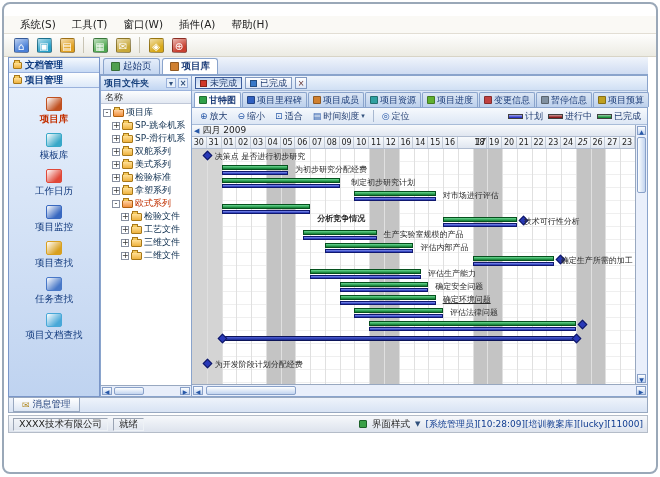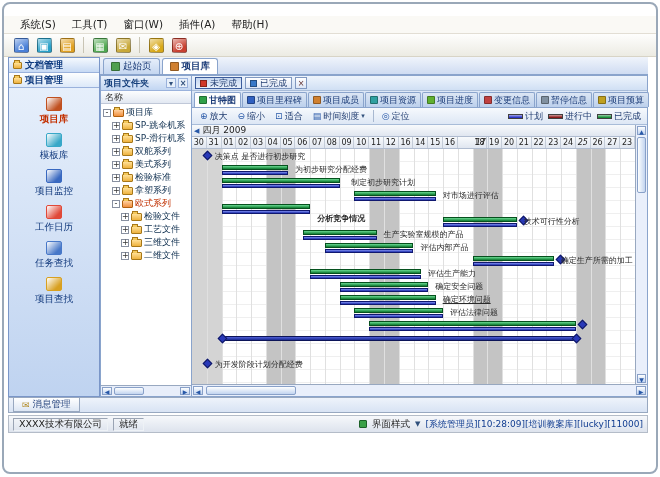--- a/index.html
+++ b/index.html
@@ -155,34 +155,38 @@
       <div class="sb-items">
           <div class="sb-item active">
             <div class="sb-ic" style="background: linear-gradient(135deg, rgb(255, 255, 255), rgb(192, 80, 32) 75%); border-color: rgb(192, 80, 32);"></div>
             <div class="sb-lbl">项目库</div>
           </div>
           <div class="sb-item">
             <div class="sb-ic" style="background: linear-gradient(135deg, rgb(255, 255, 255), rgb(56, 168, 200) 75%); border-color: rgb(56, 168, 200);"></div>
             <div class="sb-lbl">模板库</div>
           </div>
           <div class="sb-item">
+            <div class="sb-ic" style="background: linear-gradient(135deg, rgb(255, 255, 255), rgb(224, 72, 56) 75%); border-color: rgb(224, 72, 56);"></div>
+            <div class="sb-lbl">工作日历</div>
+          </div>
+          <div class="sb-item">
             <div class="sb-ic" style="background: linear-gradient(135deg, rgb(255, 255, 255), rgb(56, 104, 192) 75%); border-color: rgb(56, 104, 192);"></div>
             <div class="sb-lbl">项目监控</div>
           </div>
           <div class="sb-item">
-            <div class="sb-ic" style="background: linear-gradient(135deg, rgb(255, 255, 255), rgb(224, 72, 56) 75%); border-color: rgb(224, 72, 56);"></div>
-            <div class="sb-lbl">工作日历</div>
+            <div class="sb-ic" style="background: linear-gradient(135deg, rgb(255, 255, 255), rgb(216, 160, 32) 75%); border-color: rgb(216, 160, 32);"></div>
+            <div class="sb-lbl">项目查找</div>
           </div>
           <div class="sb-item">
             <div class="sb-ic" style="background: linear-gradient(135deg, rgb(255, 255, 255), rgb(72, 120, 200) 75%); border-color: rgb(72, 120, 200);"></div>
             <div class="sb-lbl">任务查找</div>
           </div>
           <div class="sb-item">
-            <div class="sb-ic" style="background: linear-gradient(135deg, rgb(255, 255, 255), rgb(216, 160, 32) 75%); border-color: rgb(216, 160, 32);"></div>
-            <div class="sb-lbl">项目查找</div>
+            <div class="sb-ic" style="background: linear-gradient(135deg, rgb(255, 255, 255), rgb(72, 168, 216) 75%); border-color: rgb(72, 168, 216);"></div>
+            <div class="sb-lbl">项目文档查找</div>
           </div>
         </div>
     </div>
 
     <div class="content">
       <div class="doc-tabs">
           <div class="dtab">
             <span class="dtab-ic" style="background: rgb(80, 160, 80);"></span>
             <span>起始页</span>
           </div>

